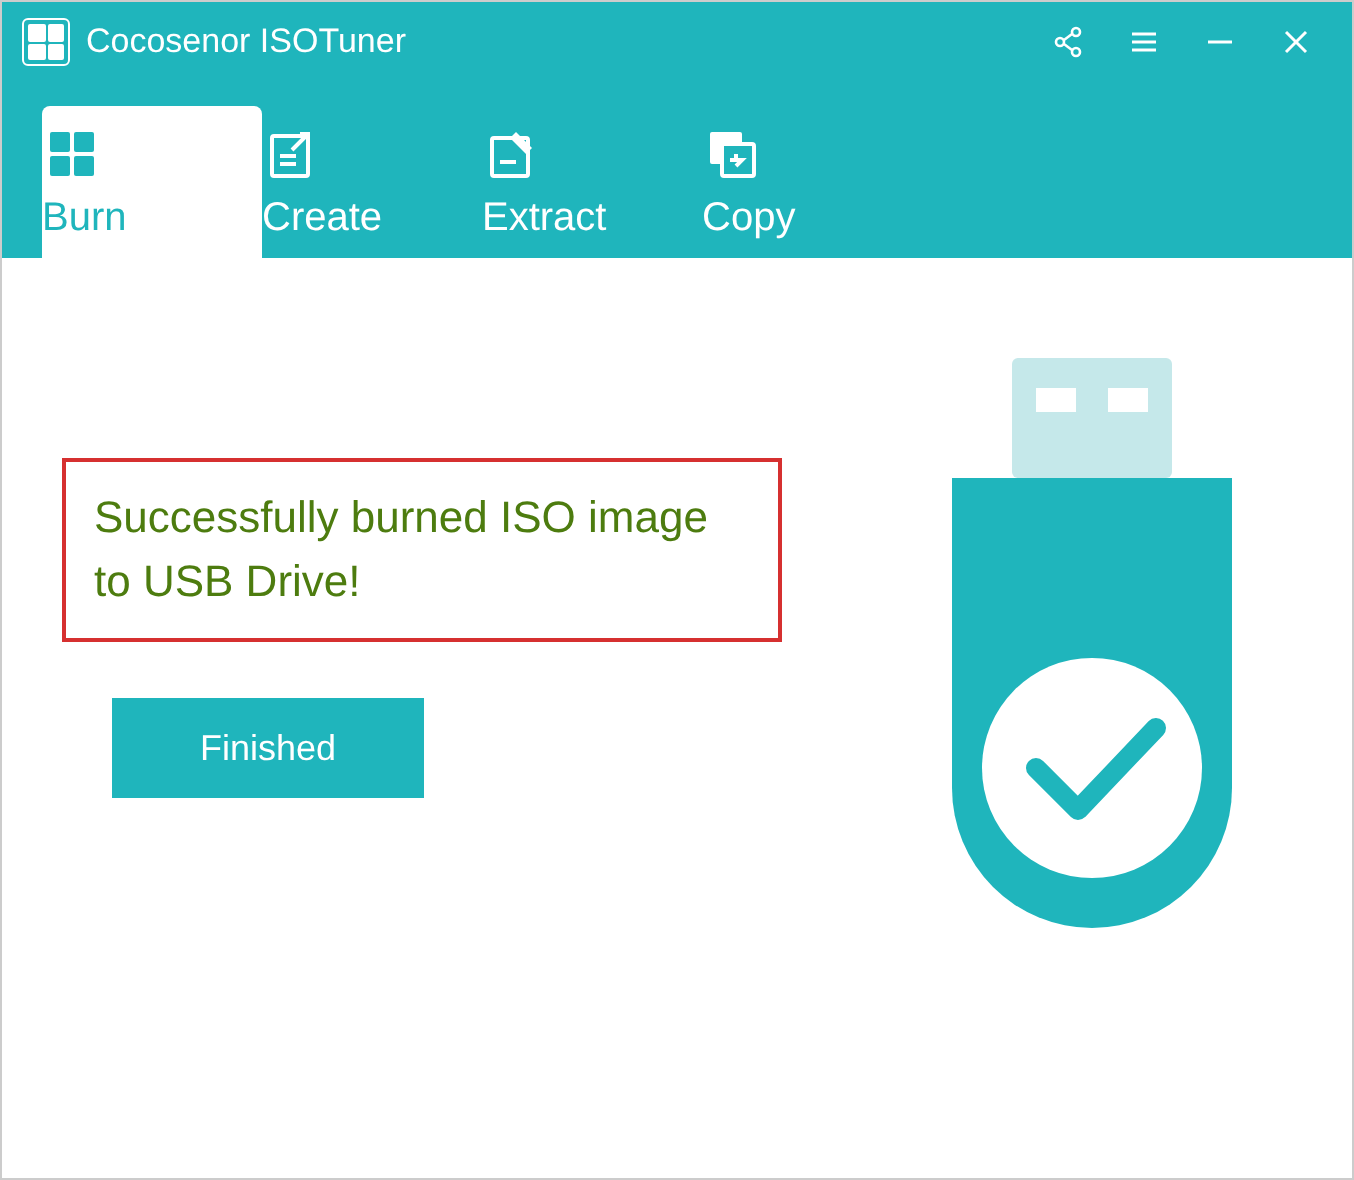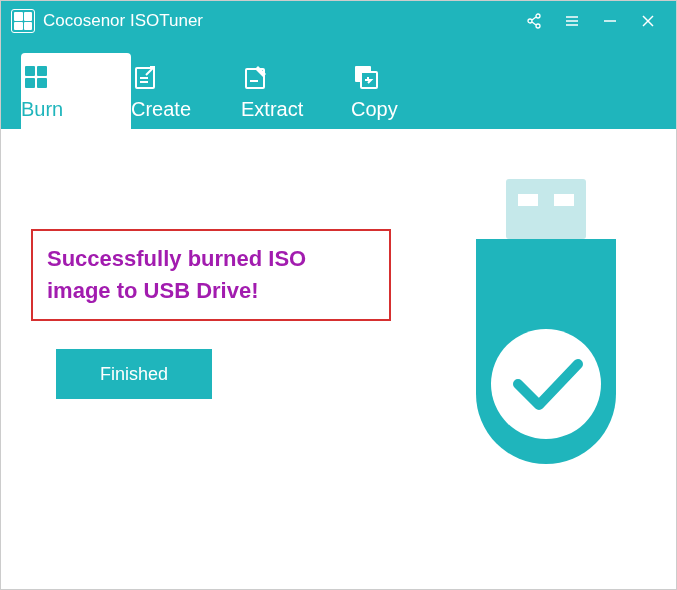--- a/index.html
+++ b/index.html
@@ -106,22 +106,22 @@
     .message-box {
       position: absolute;
       left: 30px;
       top: 100px;
       width: 360px;
       border: 2.5px solid #d63030;
       padding: 12px 14px;
     }
     .message-text {
       font-size: 22px;
-      font-weight: 700;
-      color: #a21caf;
+      font-weight: 400;
+      color: #4d7c0f;
       line-height: 1.45;
     }
     .finished-btn {
       position: absolute;
       left: 55px;
       top: 220px;
       width: 156px;
       height: 50px;
       background: #1fb5bc;
       color: white;

